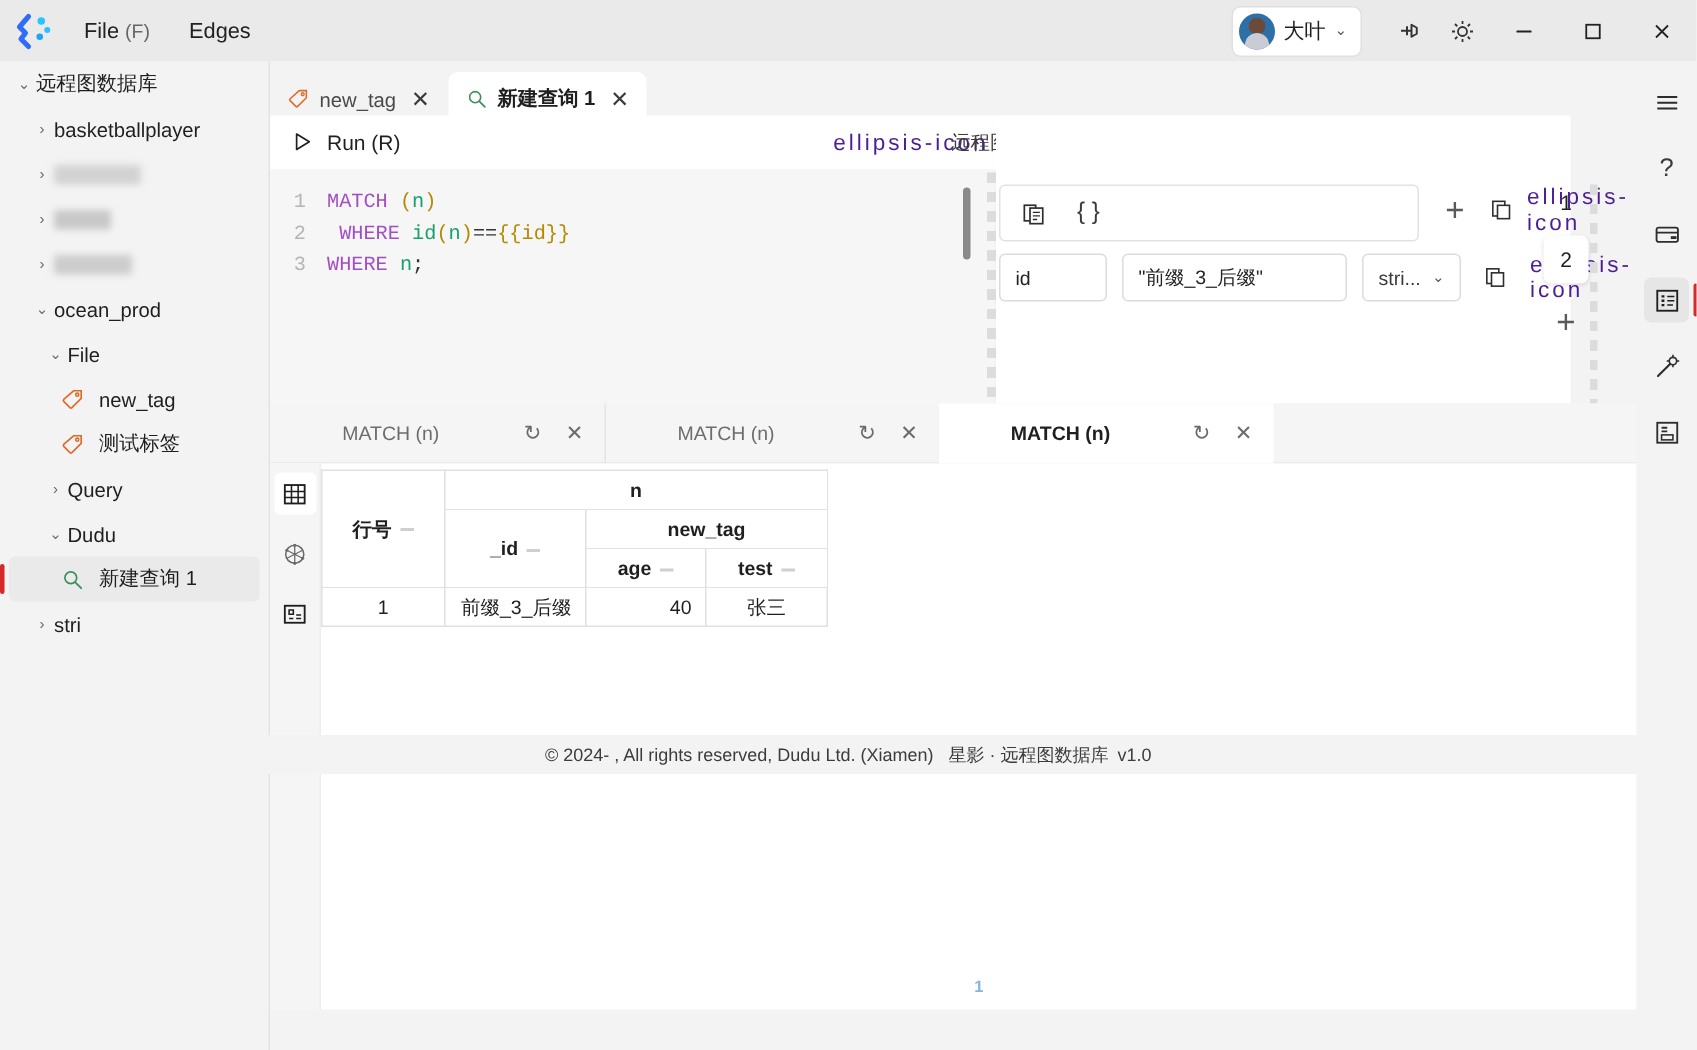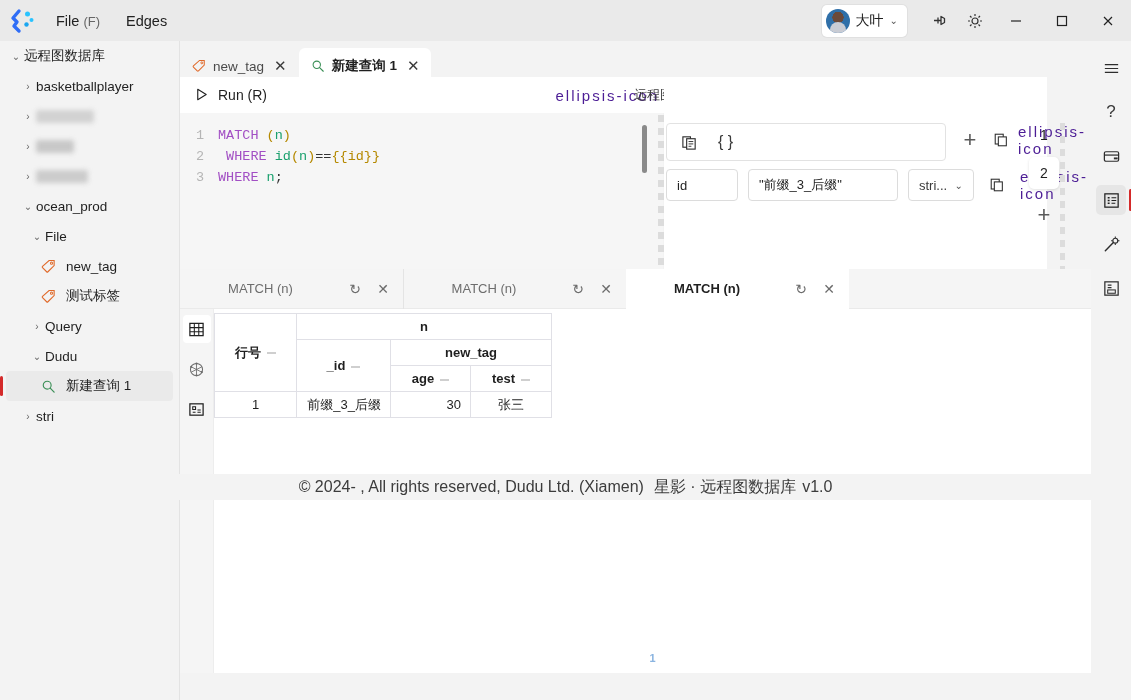--- a/index.html
+++ b/index.html
@@ -229,23 +229,23 @@
     border-radius: 5px; color: #2d2d2d; position: relative;
   }
   .rr-btn.sel { background: #e6e6e6; }
   .rr-btn.sel::after {
     content: ""; position: absolute; right: -6px; top: 4px;
     width: 3px; height: 22px; background: #d42a2a; border-radius: 2px;
   }
 
   
   .footer {
-    position: absolute; left: 0; bottom: 16px; width: 1131px; height: 26px;
+    position: absolute; left: 0; bottom: 0; width: 1131px; height: 26px;
     display: flex; align-items: center; justify-content: center;
-    font-size: 16px; color: #3c3c3c; background: #f3f3f3;
+    font-size: 12px; color: #3c3c3c; background: #f3f3f3;
   }
   .footer .sep { display: inline-block; width: 10px; }
 
   svg { display: block; }
 </style>
 </head>
 <body>
 
 <div class="app">
 
@@ -574,21 +574,21 @@
                 </th>
                 <th style="width:81px;">
                   <span>test</span><span class="colgrip"></span>
                 </th>
               </tr>
             </thead>
             <tbody>
               <tr>
                 <td>1</td>
                 <td class="leftv">前缀_3_后缀</td>
-                <td class="leftv">30</td>
+                <td class="leftv">40</td>
                 <td>张三</td>
               </tr>
             </tbody>
           </table>
 
           <div class="rfooter">
             <span class="pagenum">1</span>
           </div>
         </div>
       </div>

